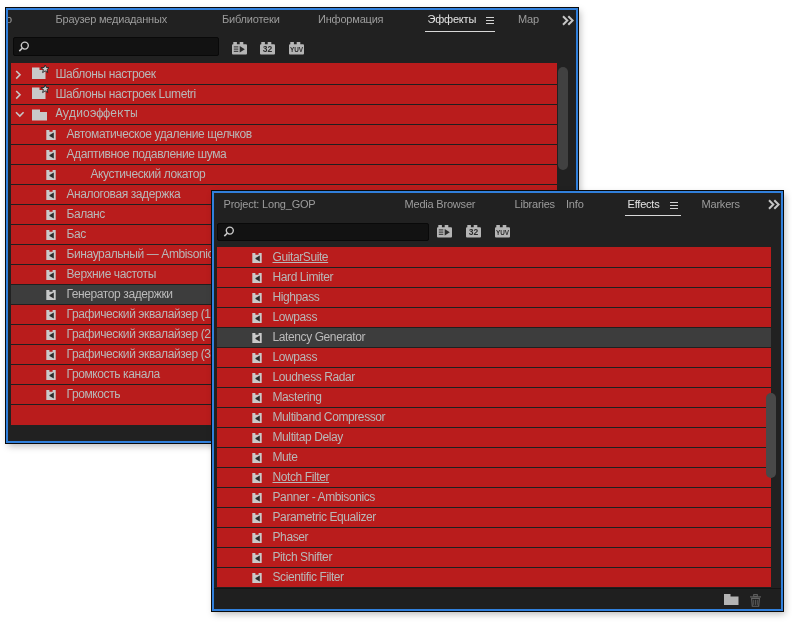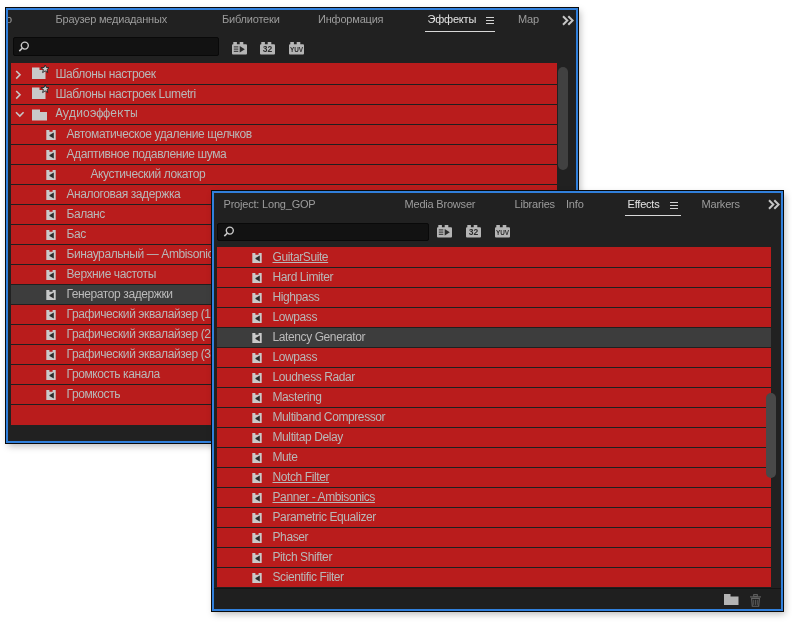--- a/index.html
+++ b/index.html
@@ -238,21 +238,21 @@
           <path fill="#c9c9c9" d="M0.3,11 L0.3,0.9 H3.4 V2.7 H6.6 V0.9 H9.7 V11 Z"></path>
           <path fill="#2d2d2d" d="M7.8,3.6 L7.8,9.4 L3.5,7 L3.5,6 Z"></path>
         </svg><span class="t" style="left: 56px;">Mute</span></div>
     <div class="row"><svg width="10" height="11" viewBox="0 0 10 11" class="ic" style="left: 35.5px; top: 4px;">
           <path fill="#c9c9c9" d="M0.3,11 L0.3,0.9 H3.4 V2.7 H6.6 V0.9 H9.7 V11 Z"></path>
           <path fill="#2d2d2d" d="M7.8,3.6 L7.8,9.4 L3.5,7 L3.5,6 Z"></path>
         </svg><span class="t" style="left: 56px; text-decoration: underline;">Notch Filter</span></div>
     <div class="row"><svg width="10" height="11" viewBox="0 0 10 11" class="ic" style="left: 35.5px; top: 4px;">
           <path fill="#c9c9c9" d="M0.3,11 L0.3,0.9 H3.4 V2.7 H6.6 V0.9 H9.7 V11 Z"></path>
           <path fill="#2d2d2d" d="M7.8,3.6 L7.8,9.4 L3.5,7 L3.5,6 Z"></path>
-        </svg><span class="t" style="left: 56px; text-decoration: underline;">Panner - Ambisonics</span></div>
+        </svg><span class="t" style="left: 56px;">Panner - Ambisonics</span></div>
     <div class="row"><svg width="10" height="11" viewBox="0 0 10 11" class="ic" style="left: 35.5px; top: 4px;">
           <path fill="#c9c9c9" d="M0.3,11 L0.3,0.9 H3.4 V2.7 H6.6 V0.9 H9.7 V11 Z"></path>
           <path fill="#2d2d2d" d="M7.8,3.6 L7.8,9.4 L3.5,7 L3.5,6 Z"></path>
         </svg><span class="t" style="left: 56px;">Parametric Equalizer</span></div>
     <div class="row"><svg width="10" height="11" viewBox="0 0 10 11" class="ic" style="left: 35.5px; top: 4px;">
           <path fill="#c9c9c9" d="M0.3,11 L0.3,0.9 H3.4 V2.7 H6.6 V0.9 H9.7 V11 Z"></path>
           <path fill="#2d2d2d" d="M7.8,3.6 L7.8,9.4 L3.5,7 L3.5,6 Z"></path>
         </svg><span class="t" style="left: 56px;">Phaser</span></div>
     <div class="row"><svg width="10" height="11" viewBox="0 0 10 11" class="ic" style="left: 35.5px; top: 4px;">
           <path fill="#c9c9c9" d="M0.3,11 L0.3,0.9 H3.4 V2.7 H6.6 V0.9 H9.7 V11 Z"></path>

